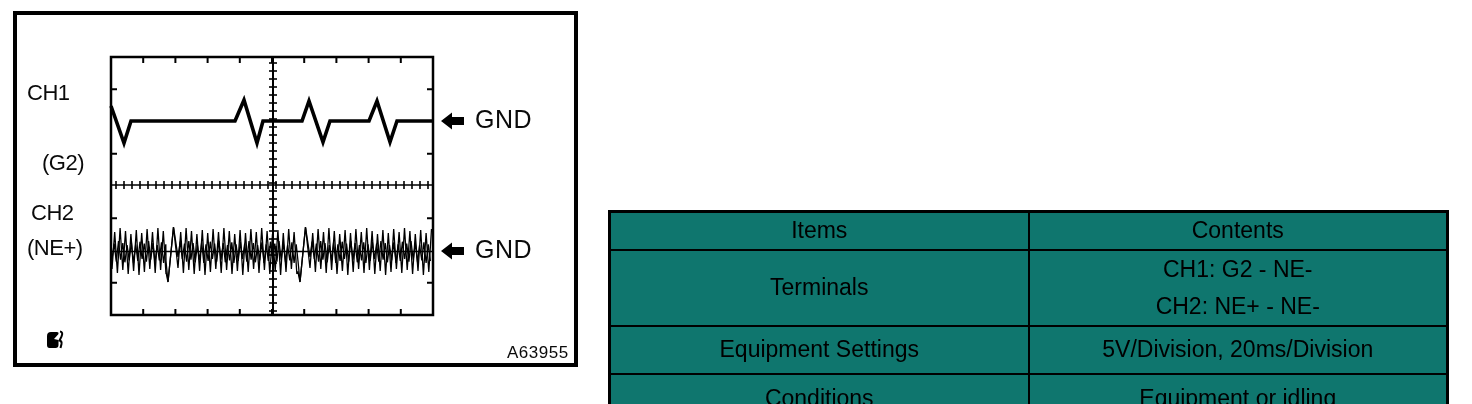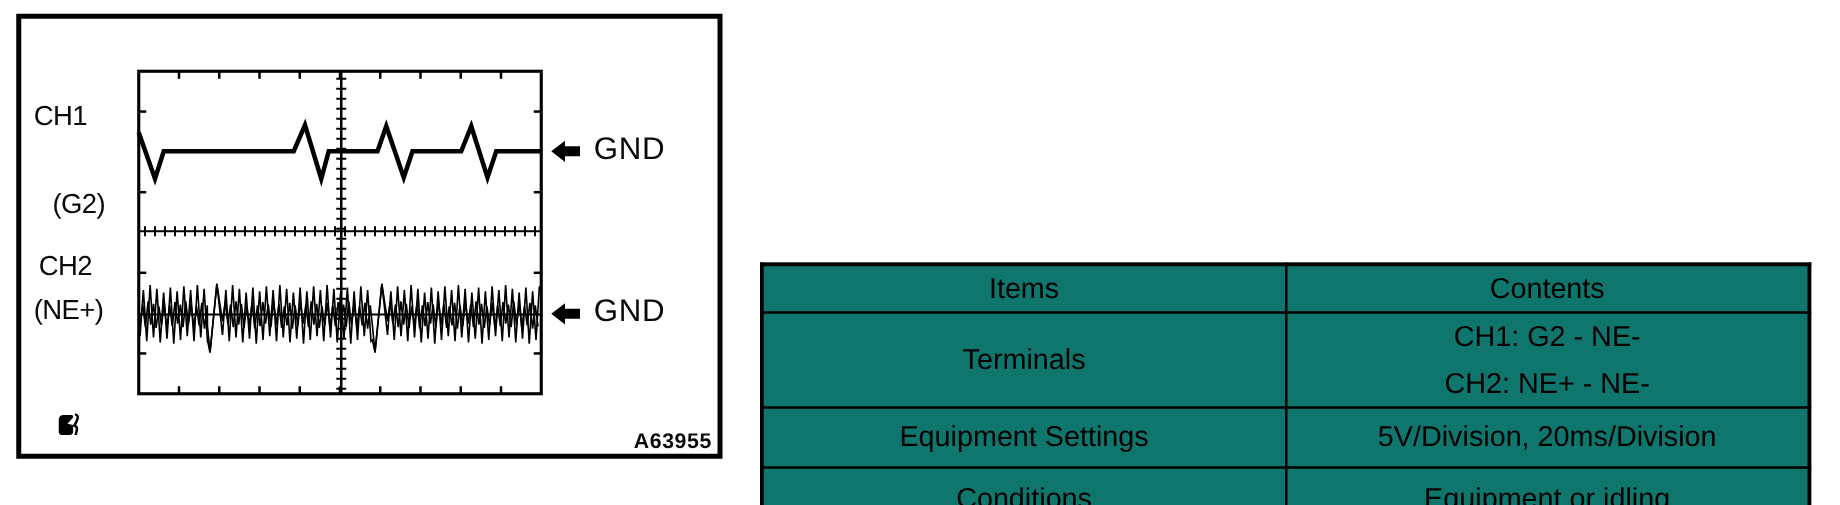--- a/index.html
+++ b/index.html
@@ -37,21 +37,21 @@
   <div class="figure-box"></div>
 
   <span class="lbl ch-label" style="left:27px;top:82px;">CH1</span>
   <span class="lbl ch-label" style="left:42px;top:112px;margin-top:40px;">(G2)</span>
   <span class="lbl ch-label" style="left:31px;top:202px;">CH2</span>
   <span class="lbl ch-label" style="left:27px;top:237px;text-align:right;">(NE+)</span>
 
   <span class="lbl gnd-label" style="left:475px;top:107px;">GND</span>
   <span class="lbl gnd-label" style="left:475px;top:237px;">GND</span>
 
-  <span class="lbl fig-id" style="left:507px;top:344px;font-weight:bold;">A63955</span>
+  <span class="lbl fig-id" style="left:507px;top:344px;">A63955</span>
 
   <svg class="overlay" viewBox="0 0 1472 404" xmlns="http://www.w3.org/2000/svg">
     <g stroke="#000" fill="none">
         <rect x="111" y="57" width="322" height="258" stroke-width="2.5"></rect>
         <line x1="273" y1="57" x2="273" y2="315" stroke-width="2"></line>
         <line x1="111" y1="185" x2="433" y2="185" stroke-width="1.5"></line>
         <line x1="269" y1="63" x2="277" y2="63" stroke-width="1.6"></line>
         <line x1="269" y1="71" x2="277" y2="71" stroke-width="1.6"></line>
         <line x1="269" y1="79" x2="277" y2="79" stroke-width="1.6"></line>
         <line x1="269" y1="87" x2="277" y2="87" stroke-width="1.6"></line>

